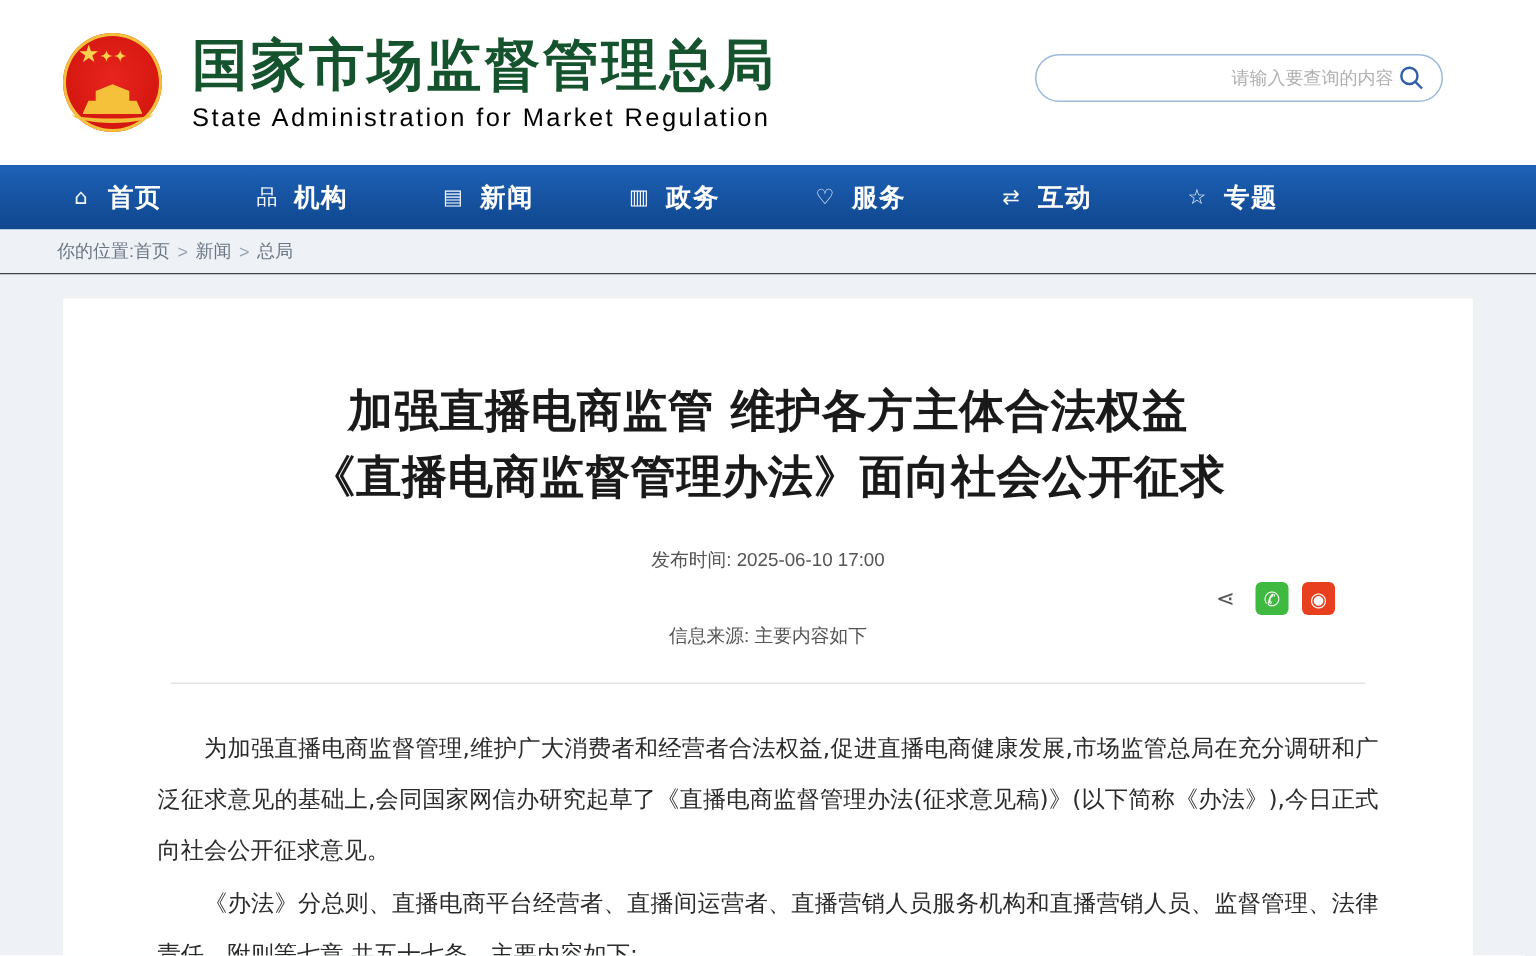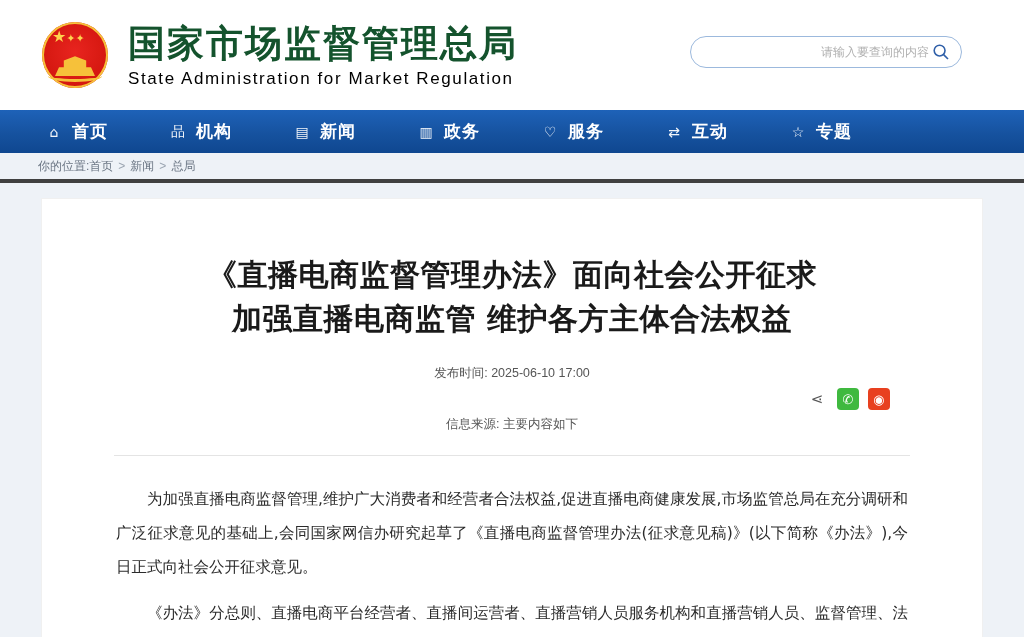--- a/index.html
+++ b/index.html
@@ -131,21 +131,21 @@
     opacity: .95;
     display: inline-block;
     width: 17px;
     text-align: center;
   }
 
   
   .crumbband {
     height: 30px;
     background: #eef2f7;
-    border-bottom: 4px solid #404040;
+    border-bottom: 1px solid #404040;
     display: flex;
     align-items: center;
     padding-left: 38px;
     font-size: 12px;
     color: #6b7684;
   }
   .crumbband a { color: #6b7684; text-decoration: none; }
   .crumbband .sep { margin: 0 5px; color: #9aa4b0; }
 
   
@@ -197,21 +197,21 @@
   .share-weibo { background: #e8401f; }
   .divider { border-top: 1px solid #e4e4e4; margin: 22px 10px 0 10px; }
   .body-text {
     margin-top: 26px;
     font-size: 15.5px;
     line-height: 34px;
     color: #2b2b2b;
     text-align: justify;
     font-family: "DejaVu Sans", "Liberation Sans", sans-serif;
   }
-  .body-text p { margin: 12px; text-indent: 2em; }
+  .body-text p { margin: 1px; text-indent: 2em; }
 </style>
 </head>
 <body>
 
 <div class="header">
   <div class="emblem">
     <div class="stars"><span class="big">★</span>✦✦</div>
     <div class="gate"></div>
     <div class="ears"></div>
   </div>
@@ -269,22 +269,22 @@
   <span class="sep">&gt;</span>
   <a href="#">新闻</a>
   <span class="sep">&gt;</span>
   <a href="#">总局</a>
 </div>
 
 <div class="stage">
   <div class="card">
 
     <div class="art-title">
+      <div>加强直播电商监管 维护各方主体合法权益</div>
       <div>《直播电商监督管理办法》面向社会公开征求</div>
-      <div>加强直播电商监管 维护各方主体合法权益</div>
     </div>
 
     <div class="meta">
       <span>
         <span>发布时间:</span>
         <span>2025-06-10 17:00</span>
       </span>
       <span>
         <span>信息来源:</span>
         <span>主要内容如下</span>

